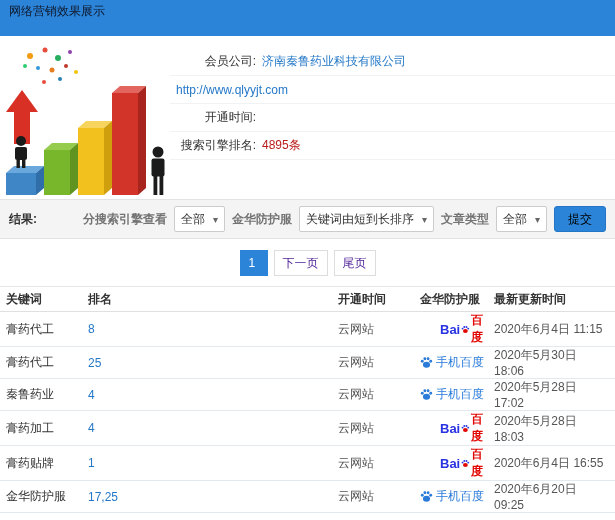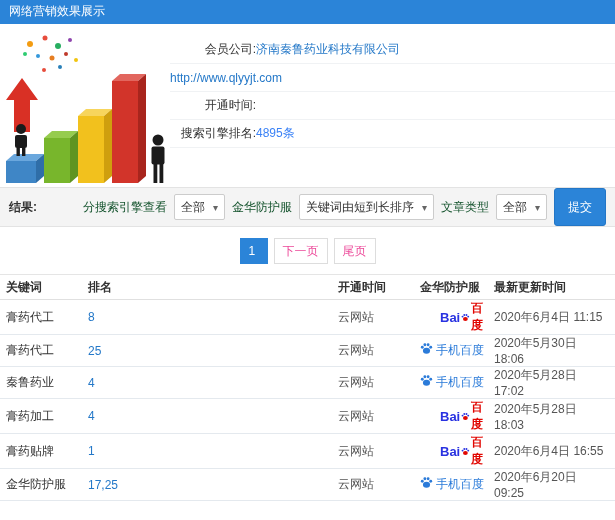--- a/index.html
+++ b/index.html
@@ -2,76 +2,76 @@
 <html><head>
 <meta charset="utf-8">
 <style>
   html,body{margin:0;padding:0;}
   body{
     width:615px;height:520px;overflow:hidden;background:#fff;
     font-family:"Liberation Sans","DejaVu Sans",sans-serif;
     font-size:12px;color:#333;
   }
   .titlebar{
-    background:#2b84d8;color:#ffffff;height:24px;line-height:22px;
+    background:#2b84d8;color:#0f172a;height:36px;line-height:22px;
     padding:0 9px;font-size:12px;
   }
   
   .top{position:relative;height:163px;background:#fff;}
   .chart{position:absolute;left:0;top:2px;width:176px;height:160px;}
   .info{margin-left:170px;padding-top:12px;}
   .info-row{display:flex;align-items:center;height:27px;border-bottom:1px solid #f0f2f4;}
   .ilabel{width:86px;text-align:right;color:#333;flex:none;}
-  .ival{}
+  .ival{margin-left:6px;}
   a.link{color:#2478c8;text-decoration:none;cursor:pointer;}
-  .red{color:#3b82f6;}
+  .red{color:#b91c1c;}
   
   .filter-bar{
     display:flex;align-items:center;height:40px;background:#f4f4f4;
     border-top:1px solid #e3e3e3;border-bottom:1px solid #e3e3e3;
     padding:0 9px;gap:7px;box-sizing:border-box;
   }
   .result-label{font-weight:bold;}
   .spacer{flex:1;}
-  .flabel{font-weight:normal;color:#14532d;}
+  .flabel{font-weight:bold;color:#737373;}
   .select{
     display:inline-flex;align-items:center;gap:8px;background:#fff;
     border:1px solid #ccc;border-radius:2px;height:24px;padding:0 6px;
     cursor:pointer;white-space:nowrap;
   }
   .caret{color:#666;font-size:10px;}
   .submit{
-    background:#2b84d8;color:#ffffff;border:1px solid #2376c6;border-radius:3px;
-    height:38px;padding:0 13px;font-size:12px;cursor:pointer;
+    background:#2b84d8;color:#000000;border:1px solid #2376c6;border-radius:3px;
+    height:26px;padding:0 13px;font-size:12px;cursor:pointer;
     font-family:inherit;
   }
   
   .pagination{height:47px;display:flex;align-items:center;justify-content:center;gap:6px;background:#fff;}
   .pg{
     display:inline-block;min-width:10px;height:24px;line-height:24px;
-    padding:0 8px;border:1px solid #ddd;color:#ec4899;text-decoration:none;
+    padding:0 8px;border:1px solid #ddd;color:#4c1d95;text-decoration:none;
     cursor:pointer;background:#fff;
   }
   .pg.active{background:#2b84d8;border-color:#2b84d8;color:#fff;}
   
   table.tbl{width:615px;border-collapse:collapse;table-layout:fixed;border-top:1px solid #e5e5e5;}
   .tbl th{
     text-align:left;font-weight:bold;color:#333;height:24px;
     padding:0 5px;border-bottom:1px solid #e0e0e0;font-size:12px;
   }
   .tbl td{height:26px;padding:0 5px;border-bottom:1px solid #e4e9ee;font-size:12px;}
   .tbl th:first-child,.tbl td:first-child{padding-left:6px;}
   .muted{color:#555;}
   a.rank-link{color:#2478c8;text-decoration:none;cursor:pointer;}
   
   .bd{display:inline-flex;align-items:center;gap:1px;margin-left:20px;}
   .bd-latin{color:#2932e1;font-weight:bold;font-size:13px;}
   .bd-cn{color:#e10601;font-weight:bold;font-size:12px;}
   .paw{vertical-align:middle;}
-  .mb{display:inline-flex;align-items:flex-start;gap:3px;color:#2b7bd9;}
+  .mb{display:inline-flex;align-items:center;gap:3px;color:#2b7bd9;}
   .mb-txt{color:#2b7bd9;}
 </style>
 </head>
 <body>
 
 <div class="page">
 
   <div class="titlebar">网络营销效果展示</div>
 
   <div class="top">

